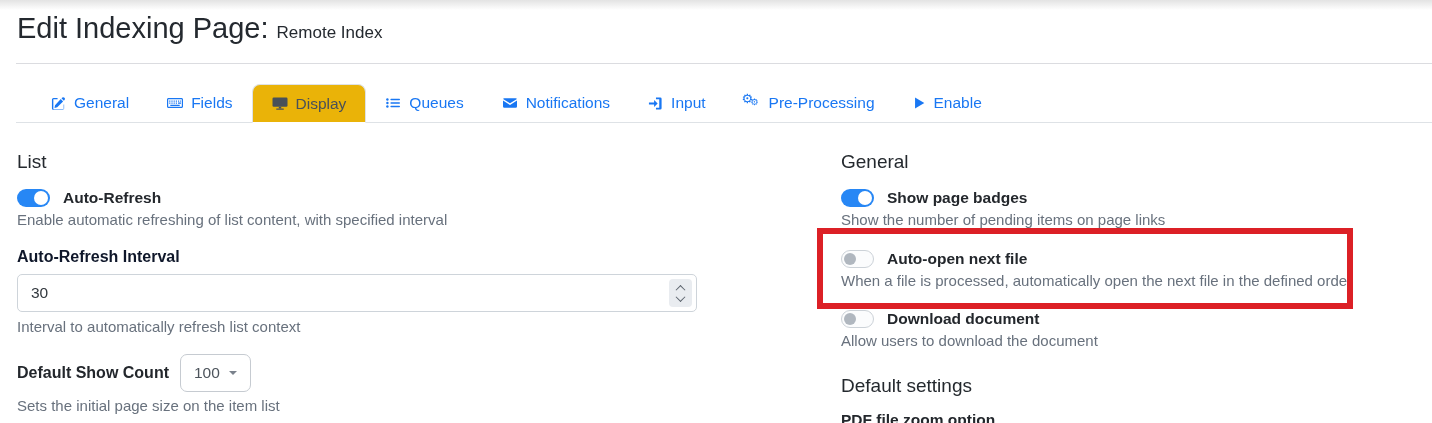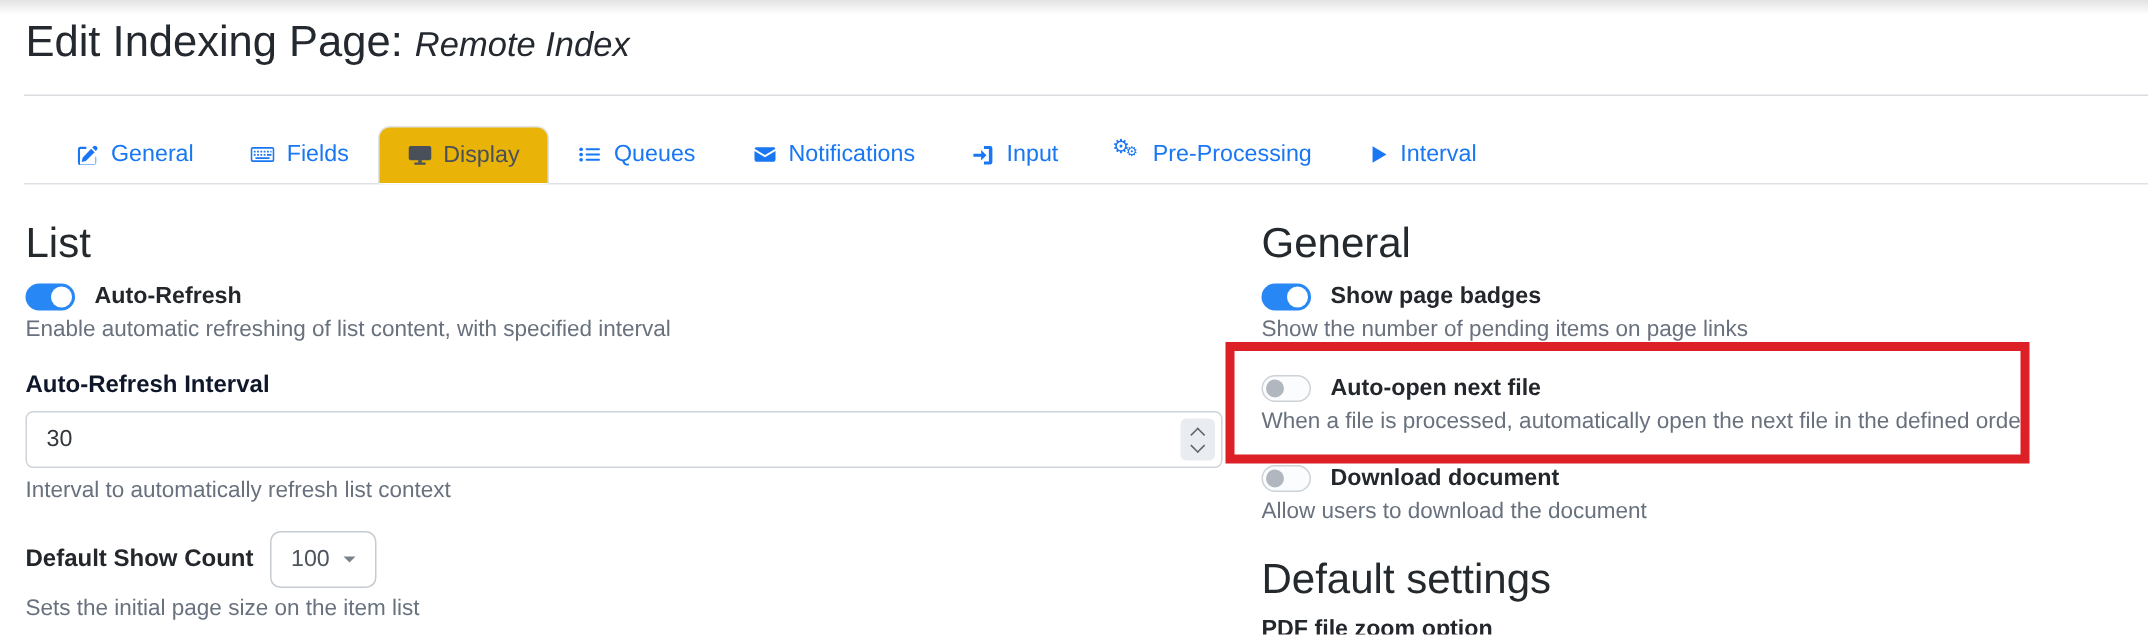--- a/index.html
+++ b/index.html
@@ -4,51 +4,51 @@
 <style>
   * { box-sizing: border-box; }
   html,body { margin:0; padding:0; }
   body {
     width:1432px; height:423px; overflow:hidden; position:relative;
     background:#fff; font-family:"Liberation Sans", sans-serif; color:#24292f;
   }
   .top-fade { position:absolute; left:0; top:0; right:0; height:10px;
     background:linear-gradient(#e3e3e3, #ffffff); }
   .page-title { position:absolute; left:17px; top:12px; font-size:29px; font-weight:400; color:#24292f; white-space:nowrap; }
-  .page-title .subtitle { font-size:23px;font-style:italic; }
+  .page-title .subtitle { font-size:17px; }
   .header-divider { position:absolute; left:16px; right:0; top:63px; border-top:1px solid #dbdce0; }
 
   .tabs { position:absolute; left:16px; right:0; top:84px; height:39px;
     display:flex; align-items:stretch; border-bottom:1px solid #dee2e6; padding-left:16px; }
   .tab { display:flex; align-items:center; gap:8px; padding:0 19px;
     color:#1977f3; font-size:15.5px; cursor:pointer; white-space:nowrap; }
   .tab svg { display:block; }
   .tab .gear-wrap { position:relative; width:17px; height:16px; font-family:"DejaVu Sans", sans-serif; }
   .gear-a { position:absolute; left:-2px; top:-4px; font-size:13px; }
   .gear-b { position:absolute; left:7px; top:2px; font-size:9px; }
   .tab.active { color:#495059; background:#eab308; border:1px solid #dee2e6; border-bottom:1px solid #fff;
     border-radius:8px 8px 0 0; margin-bottom:-1px; }
 
   .col-left  { position:absolute; left:17px;  top:146px; width:798px; }
   .col-right { position:absolute; left:841px; top:146px; width:578px; }
 
-  h2.section { font-size:28px; font-weight:400; color:#24292e; margin:0 0 12px 0; line-height:31px; }
+  h2.section { font-size:19px; font-weight:400; color:#24292e; margin:0 0 12px 0; line-height:31px; }
 
   .switch-row { display:flex; align-items:center; gap:13px; height:18px; }
   .switch-label { font-size:15.5px; font-weight:700; color:#23272c; }
   .help { font-size:15px; color:#68717d; margin-top:4px; line-height:18px; }
 
   .switch { width:33px; height:18px; border-radius:10px; position:relative; cursor:pointer; flex:0 0 auto; }
   .switch.on { background:#2787f5; }
   .switch.on .knob { position:absolute; right:2px; top:2px; width:14px; height:14px; border-radius:50%; background:#fff; }
   .switch.off { background:#fbfcfd; border:1px solid #ccd2d8; }
   .switch.off .knob { position:absolute; left:2px; top:2px; width:12px; height:12px; border-radius:50%; background:#b0b7bf; }
 
   .field-label { font-size:16px; font-weight:700; color:#0f172a; margin-top:19px; }
-  .num-wrap { position:relative; margin-top:8px; width:798px; height:38px; }
+  .num-wrap { position:relative; margin-top:8px; width:680px; height:38px; }
   .num-input { width:100%; height:100%; border:1px solid #ced4da; border-radius:5px;
     padding:0 34px 0 13px; font-size:15.5px; color:#32383e; font-family:"Liberation Sans", sans-serif; outline:none; }
   .spinner { position:absolute; right:5px; top:5px; width:23px; height:28px; background:#e9ecf0;
     border-radius:4px; display:flex; flex-direction:column; align-items:center; justify-content:center; gap:3px; cursor:pointer; }
   .chev { width:7px; height:7px; border-left:1.6px solid #5c646e; border-top:1.6px solid #5c646e; }
   .chev.up { transform:rotate(45deg) translate(1px,1px); }
   .chev.down { transform:rotate(225deg) translate(1px,1px); }
 
   .showcount-row { display:flex; align-items:center; gap:11px; margin-top:18px; }
   .dropdown-btn { display:flex; align-items:center; gap:9px; height:38px; padding:0 13px;
@@ -140,21 +140,21 @@
         <span class="gear-b">⚙</span>
       </span>
     <span>Pre-Processing</span>
   </div>
   <div class="tab">
     <span>
       <svg width="13" height="14" viewBox="0 0 16 16" fill="currentColor">
           <path d="M2.5 1.3 13.9 8 2.5 14.7z"></path>
         </svg>
     </span>
-    <span>Interval</span>
+    <span>Enable</span>
   </div>
 </div>
 
 <div class="col-left">
   <h2 class="section">List</h2>
 
   <div class="switch-row">
     <div class="switch on">
         <div class="knob"></div>
       </div>

